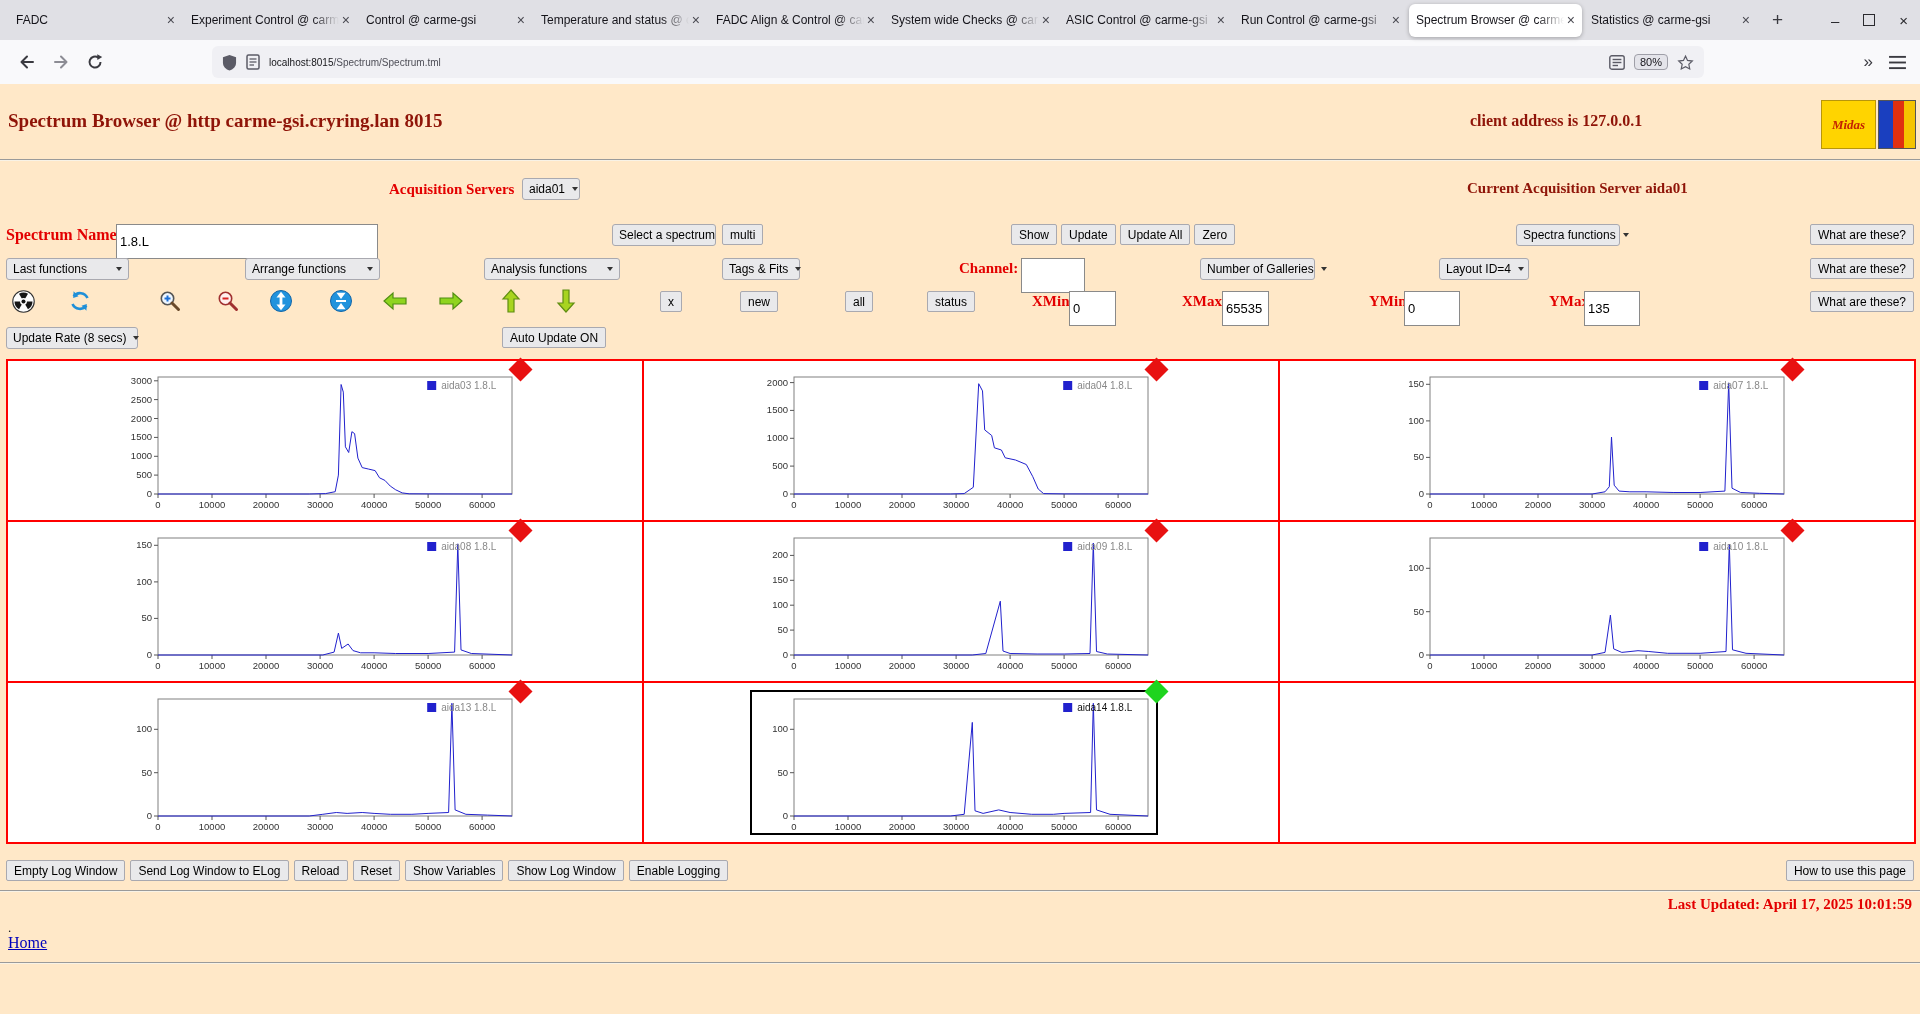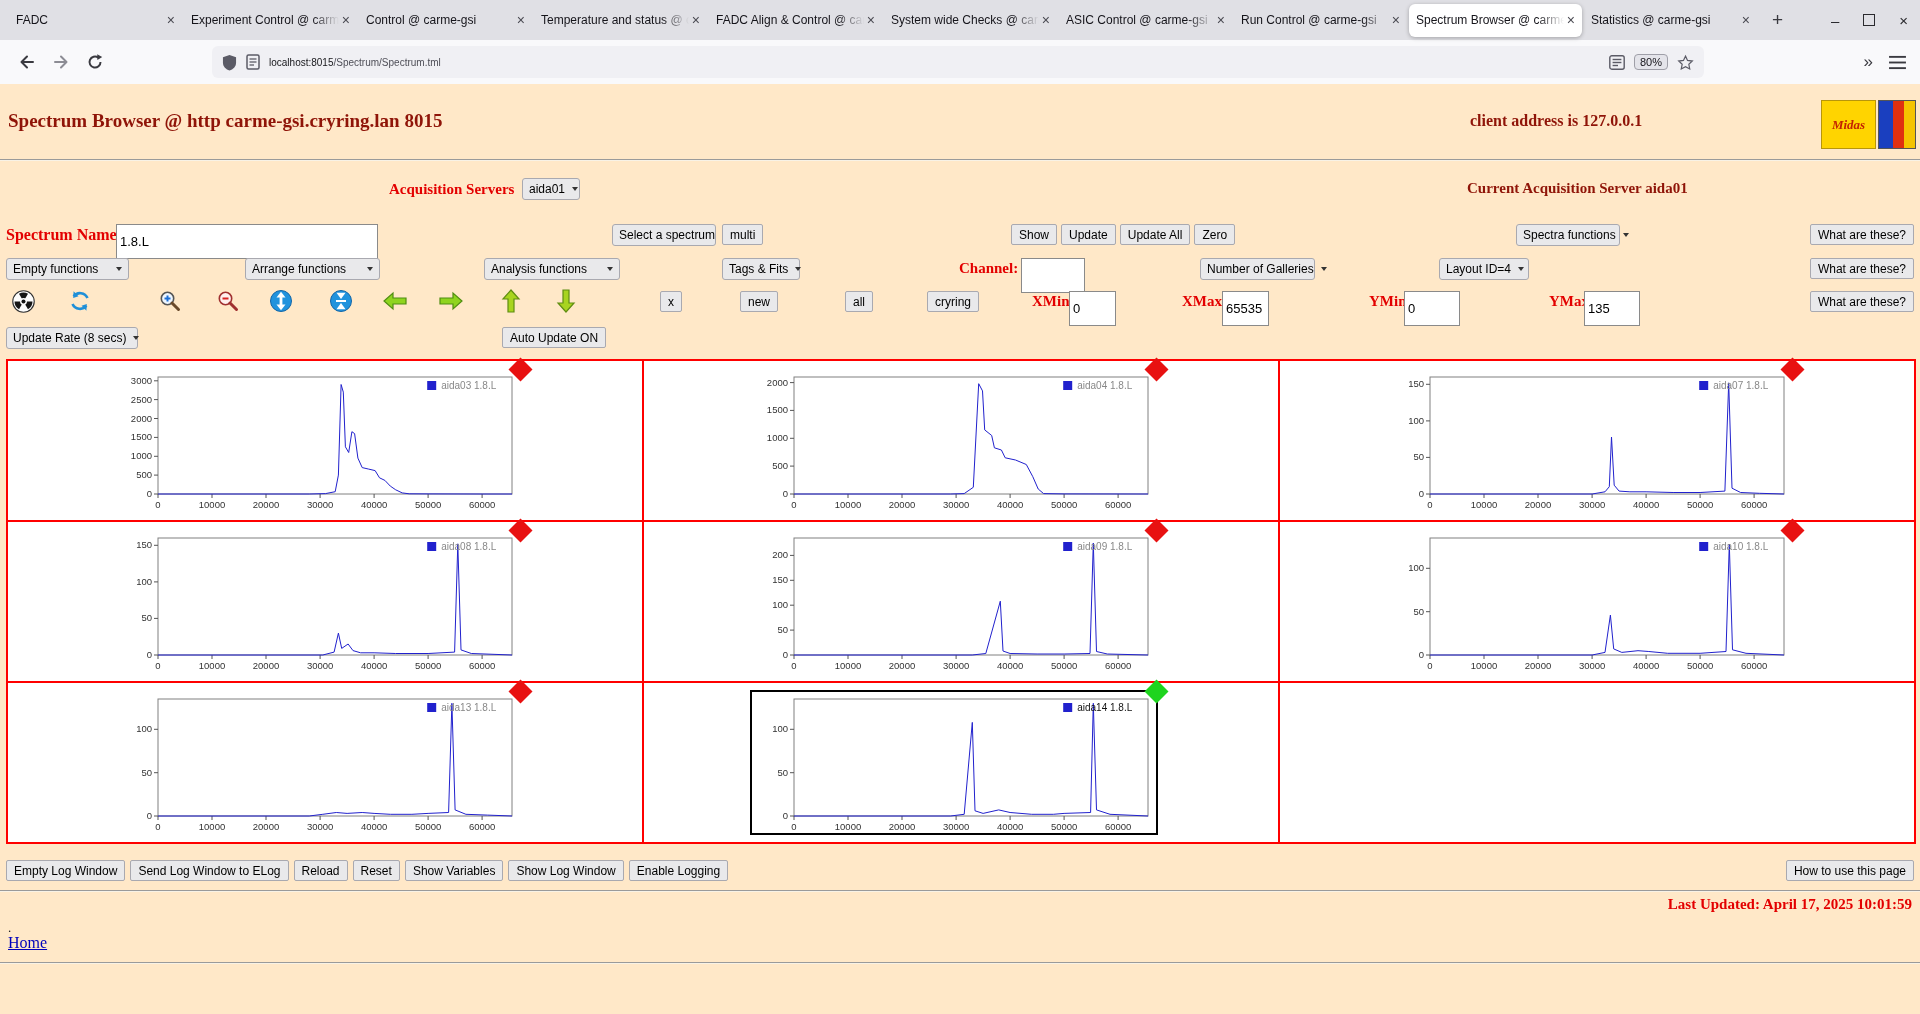--- a/index.html
+++ b/index.html
@@ -181,21 +181,21 @@
     <button class="btn">Update All</button>
     <button class="btn">Zero</button>
   </div>
   <div class="abs sel" style="left:1516px;top:140px;width:104px">
       <span>Spectra functions</span>
       <span class="arr"></span>
     </div>
   <button class="abs btn" style="right:6px;top:140px">What are these?</button>
 
   <div class="abs sel" style="left:6px;top:174px;width:123px">
-      <span>Empty functions</span>
+      <span>Last functions</span>
       <span class="arr"></span>
     </div>
   <div class="abs sel" style="left:245px;top:174px;width:135px">
       <span>Arrange functions</span>
       <span class="arr"></span>
     </div>
   <div class="abs sel" style="left:484px;top:174px;width:136px">
       <span>Analysis functions</span>
       <span class="arr"></span>
     </div>
@@ -294,21 +294,21 @@
       </div>
       <div class="tool-icon" style="left: 553px;">
         <svg width="22" height="26" viewBox="0 0 22 26">
           <path d="M8 2 V15 H3 L11 24 L19 15 H14 V2 Z" fill="#a8d41f" stroke="#5f8d12" stroke-width="1.2"></path>
         </svg>
       </div>
     </div>
   <button class="abs btn" style="left:660px;top:207px">x</button>
   <button class="abs btn" style="left:740px;top:207px">new</button>
   <button class="abs btn" style="left:845px;top:207px">all</button>
-  <button class="abs btn" style="left:927px;top:207px">cryring</button>
+  <button class="abs btn" style="left:927px;top:207px">status</button>
   <div class="abs red-label" style="left:1032px;top:209px">XMin</div>
   <input class="abs tinput" style="left: 1069px; top: 207px; width: 47px;" value="0">
   <div class="abs red-label" style="left:1182px;top:209px">XMax</div>
   <input class="abs tinput" style="left: 1222px; top: 207px; width: 47px;" value="65535">
   <div class="abs red-label" style="left:1369px;top:209px">YMin</div>
   <input class="abs tinput" style="left: 1404px; top: 207px; width: 56px;" value="0">
   <div class="abs red-label" style="left:1549px;top:209px">YMax</div>
   <input class="abs tinput" style="left: 1584px; top: 207px; width: 56px;" value="135">
   <button class="abs btn" style="right:6px;top:207px">What are these?</button>
 

